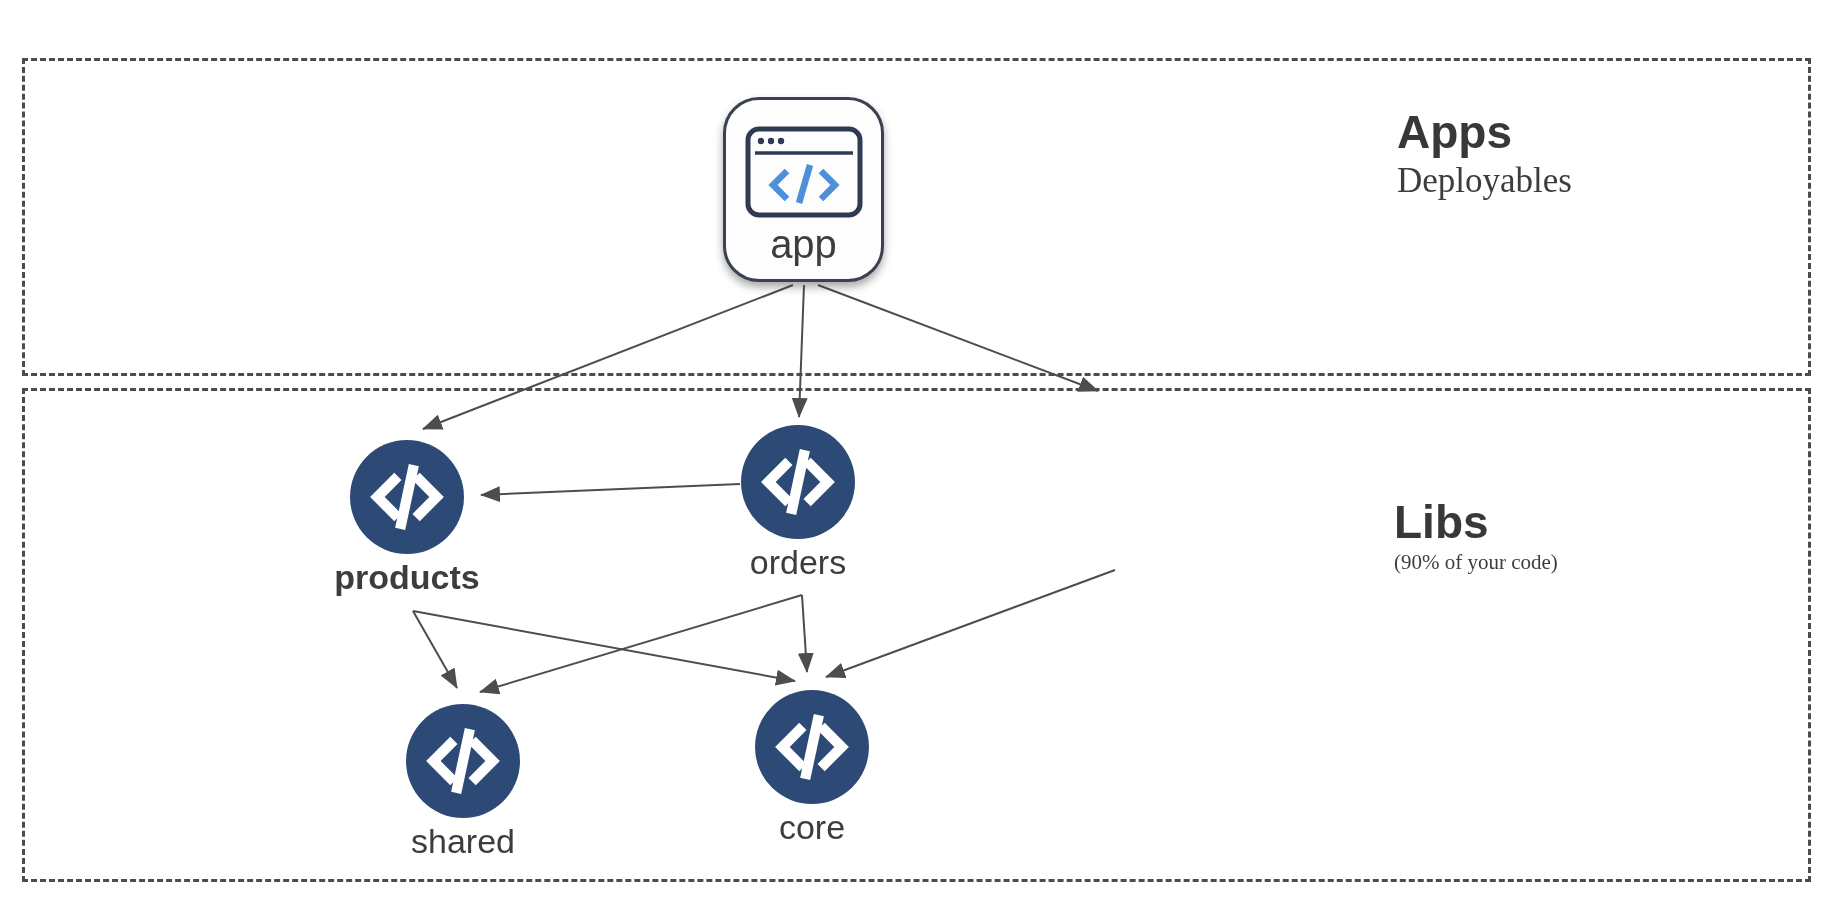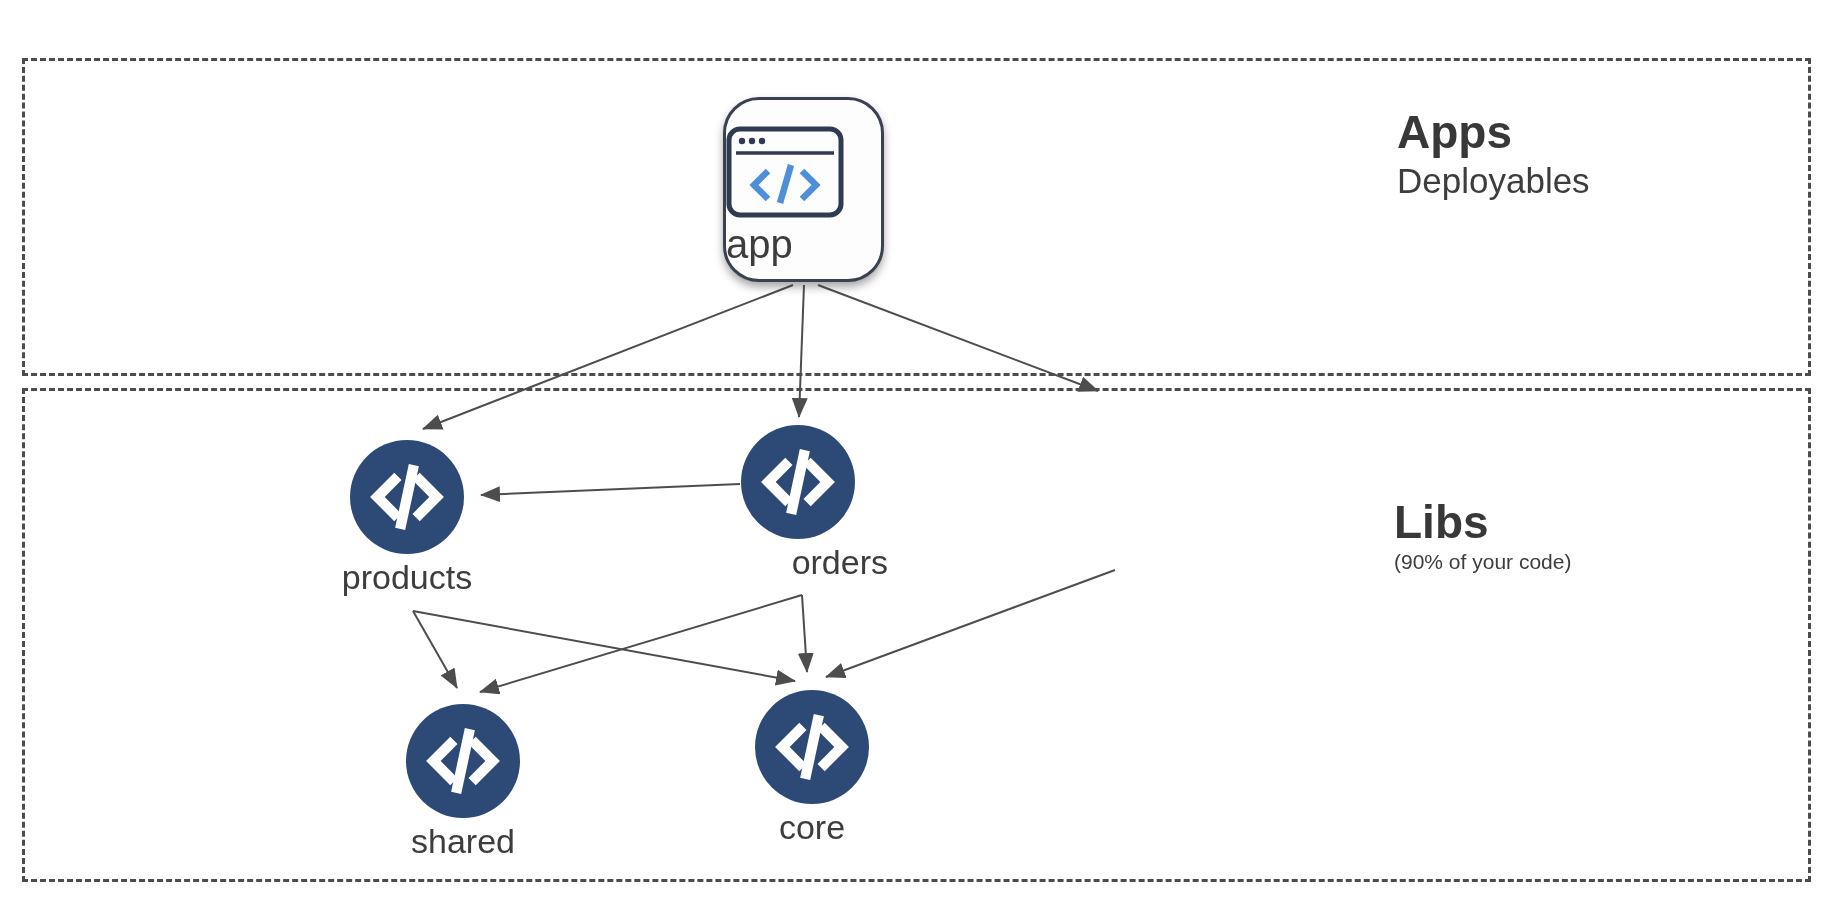--- a/index.html
+++ b/index.html
@@ -21,42 +21,42 @@
     border: 3px dashed var(--dash-color, #4c4c4c);
     background: transparent;
     z-index: 1;
   }
   .box-apps { left: 22px; top: 58px;  width: 1789px; height: 318px; }
   .box-libs { left: 22px; top: 388px; width: 1789px; height: 494px; }
 
   
   .section-label { position: absolute; z-index: 2; color: var(--text-color, #3d3d3d); }
   .section-label .title    { font-size: 46px; font-weight: bold; line-height: 1.18; color: #383838; }
-  .section-label .subtitle { font-size: 35px; line-height: 1.25; }
+  .section-label .subtitle { font-size: 35px; line-height: 1.25; font-family: Liberation Serif, serif; }
   .label-apps { left: 1397px; top: 105px; }
   .label-libs { left: 1394px; top: 495px; }
   .label-libs .subtitle { font-size: 21px; }
 
   
   svg.edges {
     position: absolute; left: 0; top: 0; width: 1838px; height: 920px;
     z-index: 3; pointer-events: none;
   }
 
   
   .app-card {
     position: absolute;
     left: 723px; top: 97px;
     width: 161px; height: 185px;
     background: #fdfdfd;
     border: 3px solid #3a4150;
     border-radius: 36px;
     box-shadow: 0 5px 8px rgba(60,60,60,0.45);
     z-index: 4;
-    display: flex; flex-direction: column; 
+    display: flex; flex-direction: column; align-items: center;
   }
   .app-card .browser-icon { margin-top: 26px; }
   .app-card .app-label {
     margin-top: 6px;
     font-size: 40px;
     color: var(--text-color, #3d3d3d);
     line-height: 1;
   }
 
   
@@ -72,22 +72,22 @@
     border-radius: 50%;
     background: var(--node-fill, #2d4a77);
     display: flex; align-items: center; justify-content: center;
   }
   .lib-node .node-label {
     margin-top: 5px;
     font-size: 34px;
     color: var(--text-color, #3d3d3d);
     line-height: 1.1;
   }
-  .node-products { left: 317px; top: 440px; }
-  .node-orders   { left: 708px; top: 425px; text-align: right; }
+  .node-products { left: 317px; top: 440px; font-weight: bold; }
+  .node-orders   { left: 708px; top: 425px; }
   .node-checkout { left: 1022px; top: 400px; }
   .node-shared   { left: 373px; top: 704px; }
   .node-core     { left: 722px; top: 690px; }
 </style>
 </head>
 <body>
 
 <div class="canvas" style="--node-fill: #2d4a77; --text-color: #3d3d3d; --dash-color: #4c4c4c; --arrow-color: #4d4d4d;">
 
   <div class="section-box box-apps"></div>

